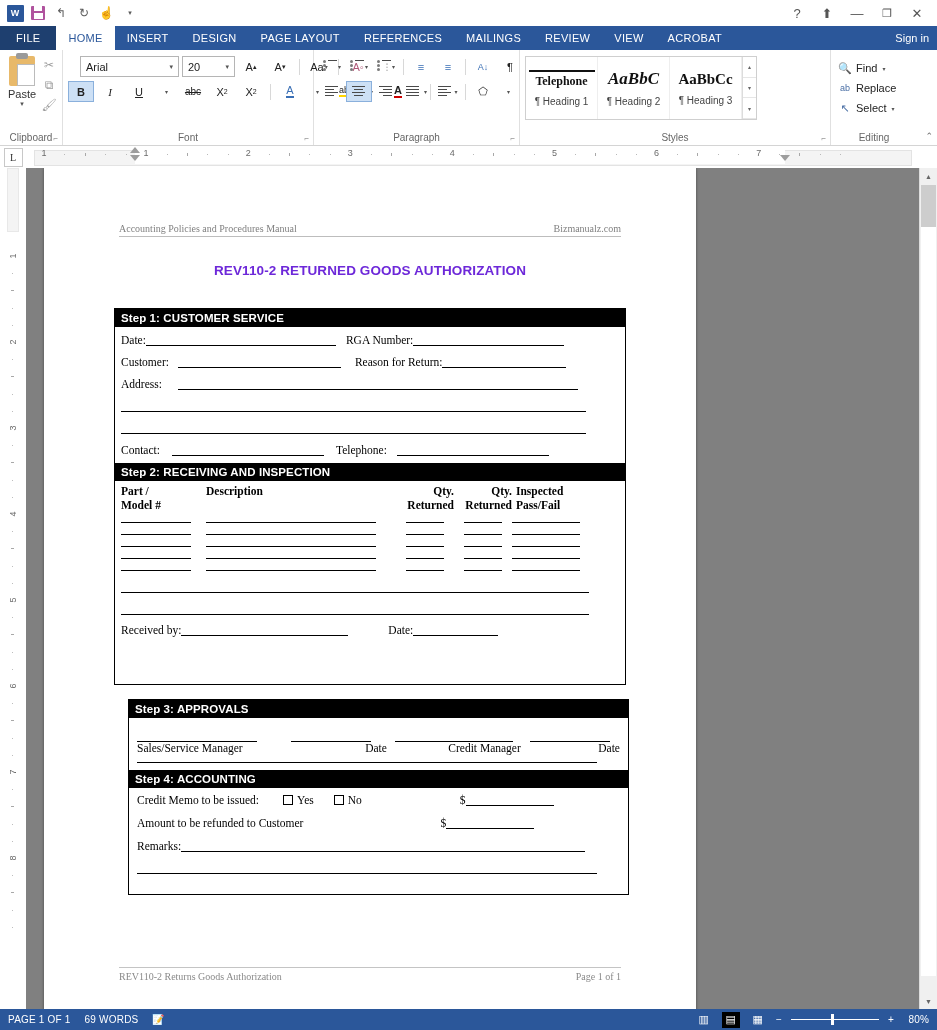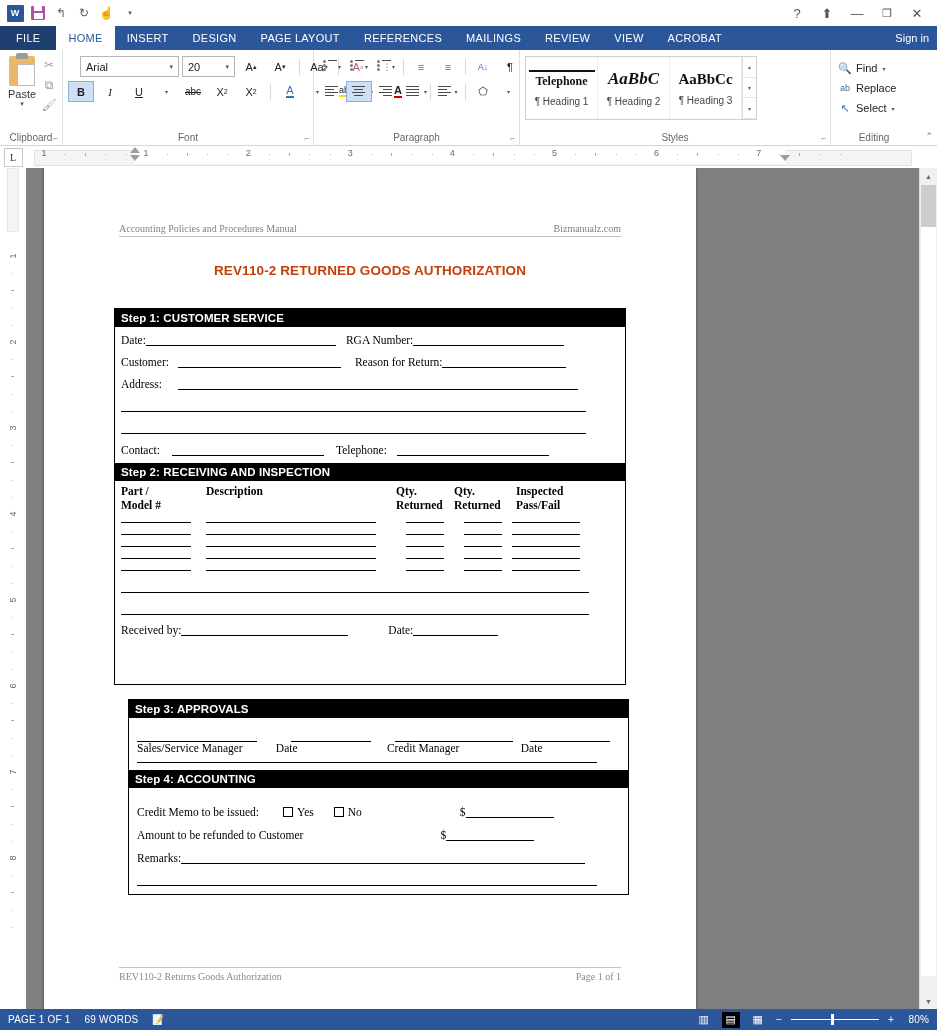--- a/index.html
+++ b/index.html
@@ -126,30 +126,30 @@
 
   .vscroll{width:17px;background:#f0f0f0;border-left:1px solid #dcdcdc;position:relative;}
   .vs-arrow{height:16px;display:flex;align-items:center;justify-content:center;font-size:7px;color:#666;background:#f0f0f0;}
   .vs-thumb{position:absolute;left:1px;right:1px;top:17px;height:42px;background:#cdcdcd;}
   .vs-track{position:absolute;left:1px;right:1px;top:59px;bottom:33px;background:#fff;}
   .vs-bot{position:absolute;left:0;right:0;bottom:0;height:16px;display:flex;align-items:center;justify-content:center;font-size:7px;color:#666;}
 
   
   .doc{position:absolute;left:0;top:0;right:0;bottom:0;font-family:"Liberation Serif",serif;color:#000;}
   .doc-header{position:absolute;left:75px;right:75px;top:55px;display:flex;justify-content:space-between;font-size:10px;color:#808080;border-bottom:1px solid #bdbdbd;padding-bottom:2px;}
-  .doc-title{position:absolute;left:0;right:0;top:95px;text-align:center;font-family:"Liberation Sans",sans-serif;font-size:13.5px;font-weight:bold;color:#c2410c;letter-spacing:.1px;}
+  .doc-title{position:absolute;left:0;right:0;top:95px;text-align:center;font-family:"Liberation Sans",sans-serif;font-size:13.5px;font-weight:bold;color:#6d28d9;letter-spacing:.1px;}
   .doc-footer{position:absolute;left:75px;right:75px;bottom:58px;display:flex;justify-content:space-between;font-size:10px;color:#8a8a8a;border-top:1px solid #c4c4c4;padding-top:3px;}
 
   .formbox{position:absolute;border:1px solid #000;background:#fff;box-sizing:border-box;}
   .band{background:#000;color:#fff;font-family:"Liberation Sans",sans-serif;font-weight:bold;font-size:11.5px;padding:3px 6px;letter-spacing:.1px;}
   .ln{border-bottom:1px solid #000;display:inline-block;vertical-align:bottom;height:12px;}
   .row{display:flex;align-items:flex-end;font-size:11.5px;}
   .lbl{white-space:nowrap;}
   .chk{display:inline-block;width:8px;height:8px;border:1.3px solid #000;margin-right:4px;vertical-align:-1px;}
-  .ctr{text-align:left;}
+  .ctr{text-align:right;}
 
   
   .statusbar{height:21px;background:#2b579a;display:flex;align-items:center;color:#fff;font-size:10px;flex:0 0 auto;letter-spacing:.2px;}
   .sb-left{display:flex;align-items:center;gap:14px;padding-left:8px;}
   .sb-right{margin-left:auto;display:flex;align-items:center;gap:9px;padding-right:8px;}
   .viewico{width:18px;height:16px;display:flex;align-items:center;justify-content:center;font-size:11px;color:#fff;}
   .viewico.sel{background:#000;}
   .zoomtrack{width:88px;height:1px;background:#fff;position:relative;}
   .zoomthumb{position:absolute;left:40px;top:-5px;width:3px;height:11px;background:#fff;}
   .zoompct{width:26px;text-align:right;}
@@ -752,21 +752,21 @@
                 <div style="width:100px" class="ctr">
                   <div style="border-bottom:1px solid #000;height:11px;width:80px;margin:0 auto"></div>
                   <div>Date</div>
                 </div>
               </div>
               <div style="border-bottom:1px solid #000;margin-top:8px;width:460px"></div>
             </div>
 
             <div class="band" style="margin-top:7px;">Step 4: ACCOUNTING</div>
 
-            <div style="padding:17px 8px 0 8px;">
+            <div style="padding:5px 8px 0 8px;">
               <div class="row" style="margin-bottom:10px;">
                 <span class="lbl">Credit Memo to be issued:</span>
                 <span style="margin-left:24px"><span class="chk"></span><span>Yes</span></span>
                 <span style="margin-left:20px"><span class="chk"></span><span>No</span></span>
                 <span style="margin-left:98px">$</span>
                 <span class="ln" style="width:88px"></span>
               </div>
               <div class="row" style="margin-bottom:10px;">
                 <span class="lbl">Amount to be refunded to Customer</span>
                 <span style="margin-left:137px">$</span>

